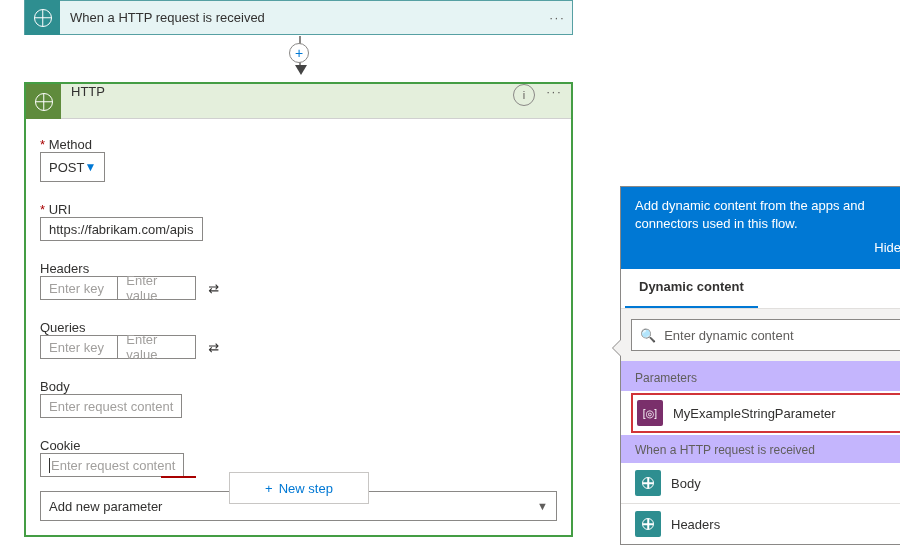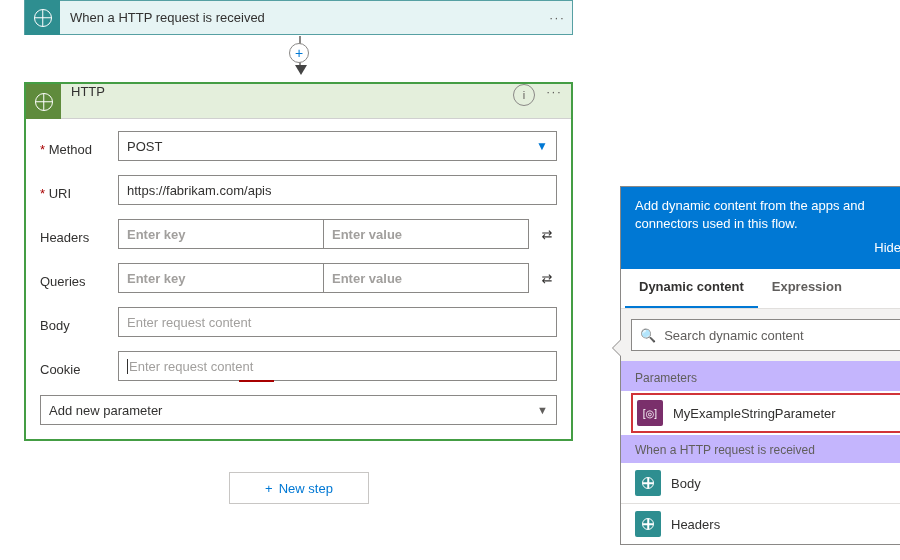--- a/index.html
+++ b/index.html
@@ -24,33 +24,33 @@
   
   .http-card { position:absolute; left:24px; top:82px; width:549px; border:2px solid #449d44; background:#fff; }
   .http-head { height:35px; background:#e4efdc; display:flex; align-items:flex-start; border-bottom:1px solid #d0d0d0; }
   .http-head .connector-icon { width:35px; height:35px; background:#5f8b3c; display:flex; align-items:center; justify-content:center; }
   .http-head .title { padding-left:10px; flex:1; }
   .http-head .info { width:22px; height:22px; border:1px solid #8a8886; border-radius:50%;
     display:flex; align-items:center; justify-content:center; margin-right:6px; font-size:11px; color:#605e5c; }
   .http-head .more { width:26px; text-align:center; color:#605e5c; letter-spacing:1px; margin-right:4px;}
 
   .form-body { padding: 12px 14px 14px 14px; }
-  .row { display:flex; align-items:center; margin-bottom: 14px; }
+  .row { display:flex; align-items:flex-start; margin-bottom: 14px; flex-direction: column; }
   .row.last { margin-bottom: 0; }
   .lbl { width: 78px; padding-top:6px; color:#323130; }
   .req::before{ content:"* "; color:#a80000; }
   .rhs { flex:1; display:flex; align-items:center; gap:8px; }
 
   .select-box { flex:1; height:30px; border:1px solid #8a8886; display:flex; align-items:center;
     padding:0 8px; justify-content:space-between; background:#fff; }
   .select-box .chevron { color:#0078d4; font-size:12px; }
-  .text-input { flex:1; height:30px; border:1px solid #8a8886; padding:0 8px; background:#fff;
+  .text-input { flex:1; height:24px; border:1px solid #8a8886; padding:0 8px; background:#fff;
     display:flex; align-items:center; font-size:13px; }
   .kv { flex:1; display:flex; }
-  .kv .text-input { flex:1;font-weight:bold; }
+  .kv .text-input { flex:1; }
   .kv .text-input + .text-input { border-left:0; }
   .text-input.ph { color:#a19f9d; }
   .switch-icon { width:20px; color:#323130; text-align:center; font-size:13px; }
 
   .add-dyn-row { text-align:right; font-size:12px; margin:-6px 0 10px 0; }
   .add-dyn-row a { color:#0078d4; text-decoration:none; }
   .add-dyn-row .plus-badge { display:inline-block; width:14px; height:14px; background:#0078d4; color:#fff;
     text-align:center; line-height:14px; font-size:11px; margin-left:4px; vertical-align:middle; }
 
   .redline { position:absolute; left:121px; bottom:-1px; width:35px; height:2px; background:#a80000; }
@@ -205,26 +205,25 @@
   <span>New step</span>
 </div>
 
 <div class="dyn-panel">
   <div class="dyn-head">
     <div class="txt">Add dynamic content from the apps and connectors used in this flow.</div>
     <div class="hide">Hide</div>
   </div>
   <div class="tabs">
     <div class="tab active">Dynamic content</div>
-    <div class="tab">Expression</div>
   </div>
   <div class="search-area">
     <div class="search-box">
       <span class="mag">🔍</span>
-      <span>Search dynamic content</span>
+      <span>Enter dynamic content</span>
     </div>
   </div>
 
   <div class="section-label">Parameters</div>
   <div class="dc-item param highlight">
     <div class="picon">[◎]</div>
     <div>MyExampleStringParameter</div>
   </div>
 
   <div class="section-trig">

